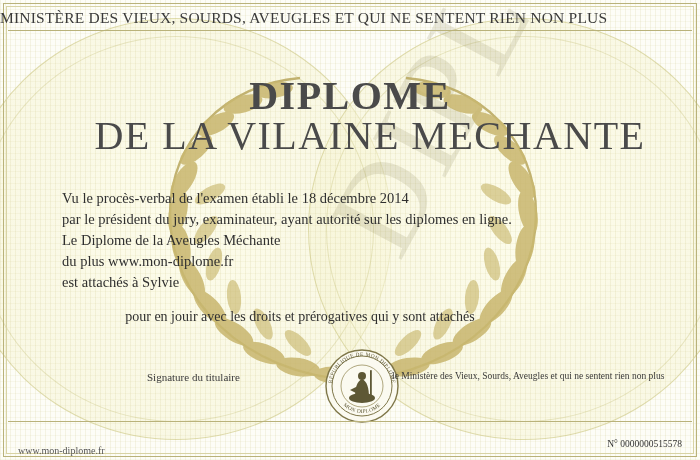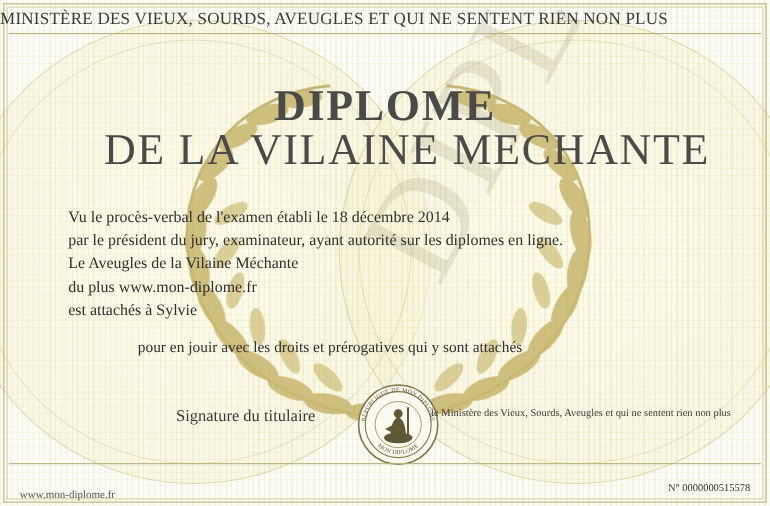--- a/index.html
+++ b/index.html
@@ -190,23 +190,23 @@
   .footer-rule {
     position: absolute;
     bottom: 38px;
     left: 8px;
     width: 684px;
     height: 1px;
     background: #b9b27a;
   }
   .sig-left {
     position: absolute;
-    left: 160px;
+    left: 147px;
     top: 371px;
-    font-size: 15px;
+    font-size: 11px;
     color: #3a3a3a;
   }
   .sig-right {
     position: absolute;
     left: 392px;
     top: 371px;
     font-size: 9.5px;
     color: #3a3a3a;
     white-space: nowrap;
   }
@@ -305,21 +305,21 @@
 
   <div class="ministry">Ministère des Vieux, Sourds, Aveugles et qui ne sentent rien non plus</div>
   <div class="header-rule"></div>
 
   <div class="title-1">DIPLOME</div>
   <div class="title-2">DE LA VILAINE MECHANTE</div>
 
   <div class="body-block">
     <div class="line">Vu le procès-verbal de l'examen établi le 18 décembre 2014</div>
     <div class="line">par le président du jury, examinateur, ayant autorité sur les diplomes en ligne.</div>
-    <div class="line">Le Aveugles de la Vilaine Méchante</div>
+    <div class="line">Le Diplome de la Aveugles Méchante</div>
     <div class="line">du plus www.mon-diplome.fr</div>
     <div class="line">est attachés à Sylvie</div>
   </div>
 
   <div class="closing">pour en jouir avec les droits et prérogatives qui y sont attachés</div>
 
   <svg class="seal" viewBox="0 0 76 76">
     <defs>
       <path id="sealTop" d="M 8,38 A 30,30 0 0 1 68,38"></path>
       <path id="sealBottom" d="M 11,38 A 27,27 0 0 0 65,38"></path>

